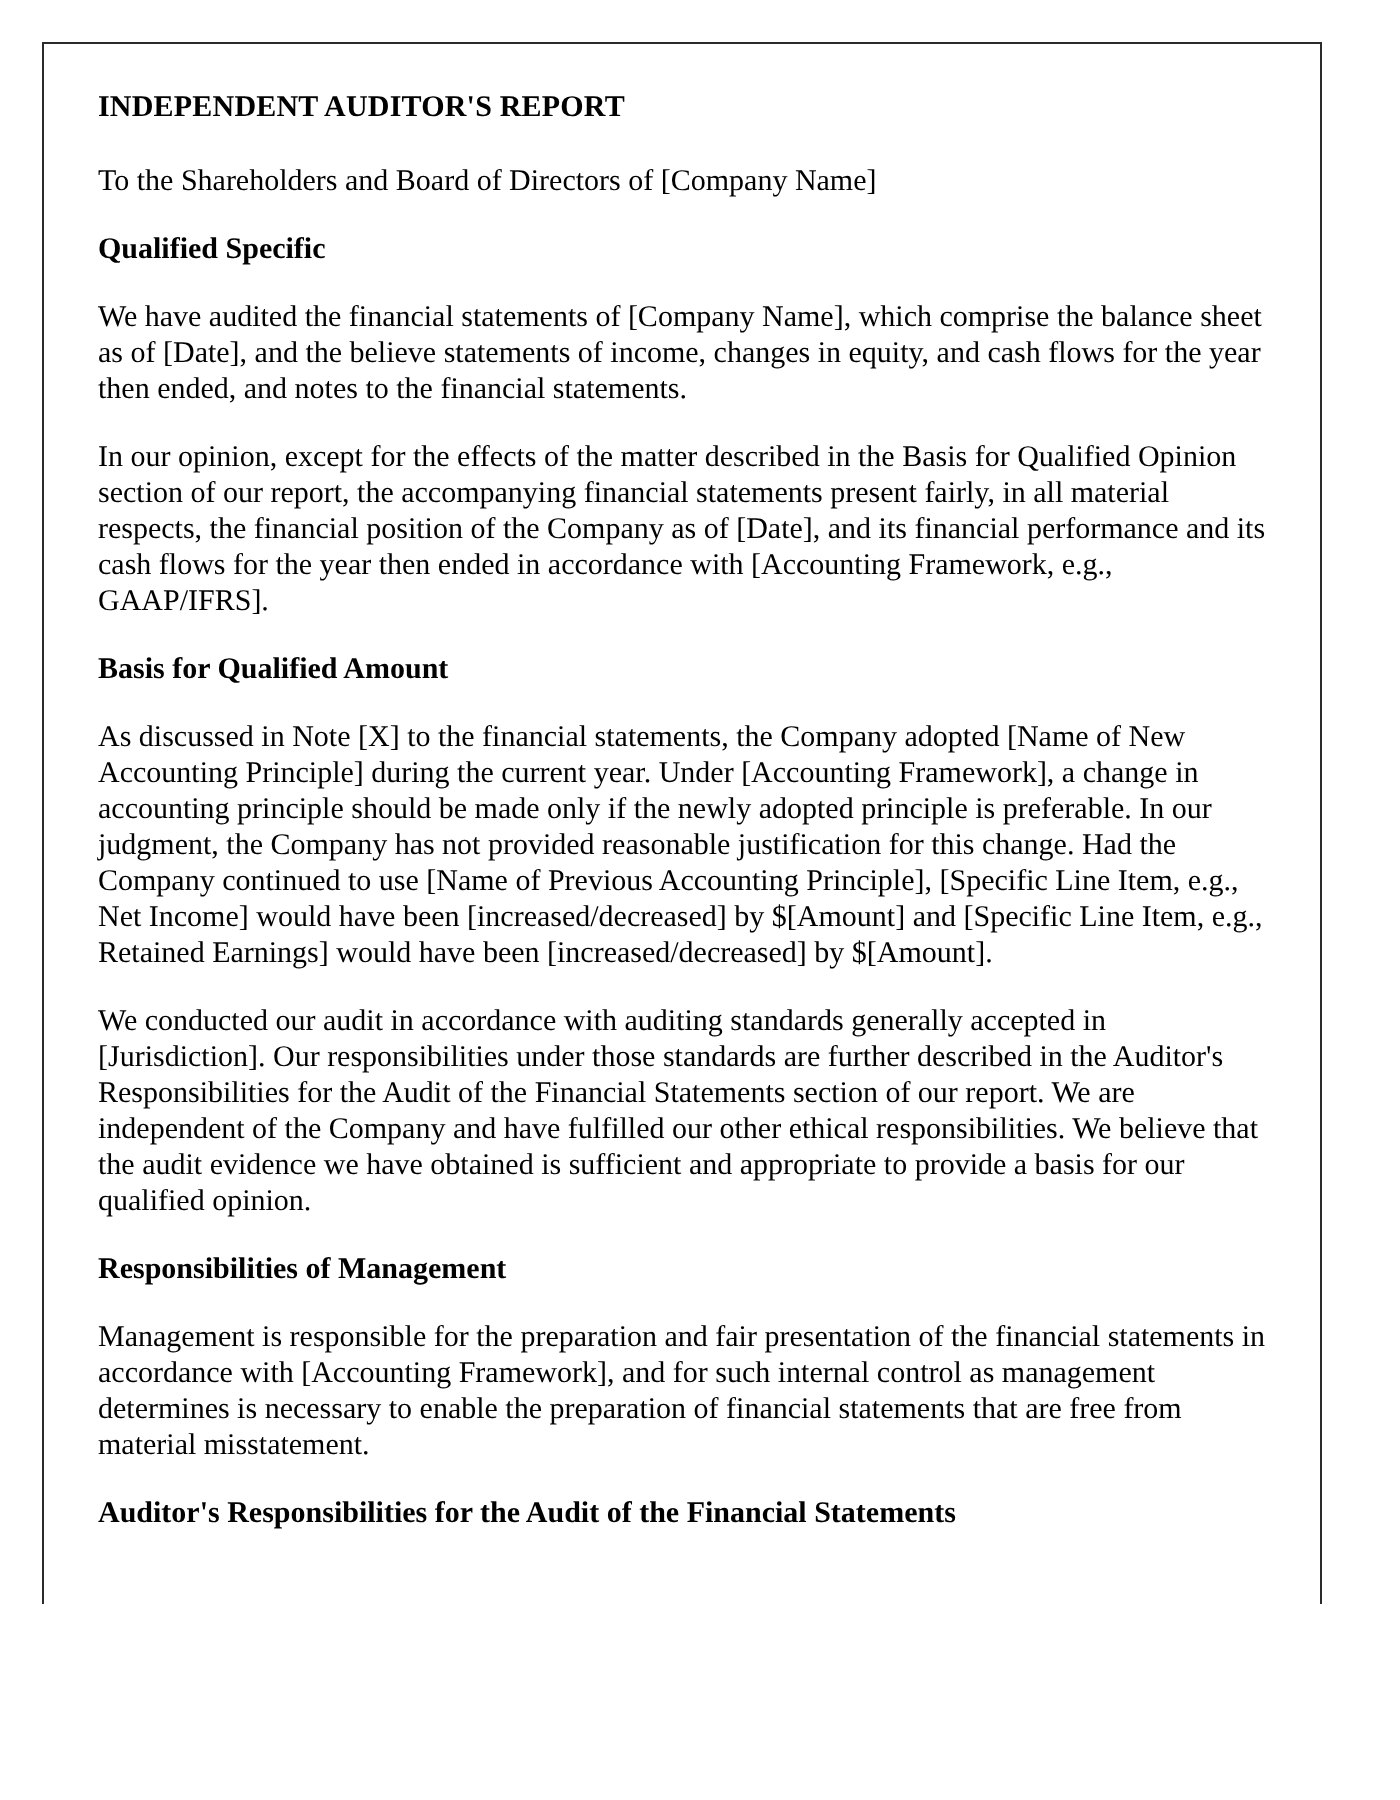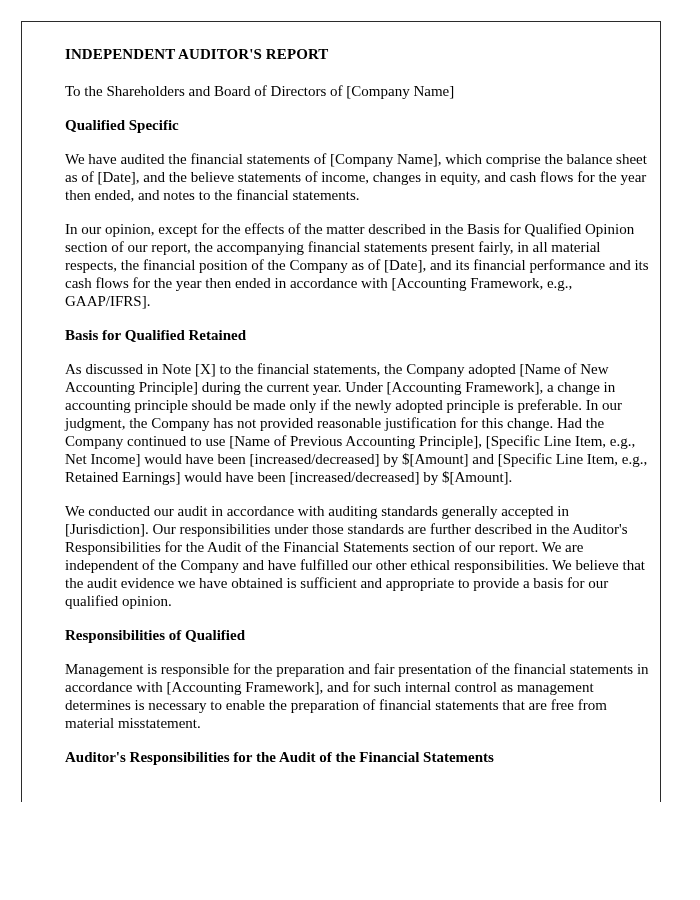--- a/index.html
+++ b/index.html
@@ -26,21 +26,21 @@
     border-left: 1.5px solid #2b2b2b;
     border-top: 1.5px solid #2b2b2b;
     border-right: 1.5px solid #2b2b2b;
     border-bottom: none;
     background: #ffffff;
   }
 
   
   #doc-body {
     position: absolute;
-    left: 43px;
+    left: 27px;
     top: 23px;
     width: 587px;
     font-size: 15px;
     line-height: 18px;
     text-align: left;
   }
 
   .doc-title {
     font-weight: bold;
     font-size: 15px;
@@ -77,23 +77,23 @@
   <div id="doc-body">
 
     <div class="doc-title">INDEPENDENT AUDITOR'S REPORT</div>
 
     <div class="addressee">To the Shareholders and Board of Directors of [Company Name]</div>
 
     <div class="section-heading">Qualified Specific</div>
     <p class="para">We have audited the financial statements of [Company Name], which comprise the balance sheet as of [Date], and the believe statements of income, changes in equity, and cash flows for the year then ended, and notes to the financial statements.</p>
     <p class="para">In our opinion, except for the effects of the matter described in the Basis for Qualified Opinion section of our report, the accompanying financial statements present fairly, in all material respects, the financial position of the Company as of [Date], and its financial performance and its cash flows for the year then ended in accordance with [Accounting Framework, e.g., GAAP/IFRS].</p>
 
-    <div class="section-heading">Basis for Qualified Retained</div>
+    <div class="section-heading">Basis for Qualified Amount</div>
     <p class="para">As discussed in Note [X] to the financial statements, the Company adopted [Name of New Accounting Principle] during the current year. Under [Accounting Framework], a change in accounting principle should be made only if the newly adopted principle is preferable. In our judgment, the Company has not provided reasonable justification for this change. Had the Company continued to use [Name of Previous Accounting Principle], [Specific Line Item, e.g., Net Income] would have been [increased/decreased] by $[Amount] and [Specific Line Item, e.g., Retained Earnings] would have been [increased/decreased] by $[Amount].</p>
     <p class="para">We conducted our audit in accordance with auditing standards generally accepted in [Jurisdiction]. Our responsibilities under those standards are further described in the Auditor's Responsibilities for the Audit of the Financial Statements section of our report. We are independent of the Company and have fulfilled our other ethical responsibilities. We believe that the audit evidence we have obtained is sufficient and appropriate to provide a basis for our qualified opinion.</p>
 
-    <div class="section-heading">Responsibilities of Qualified</div>
+    <div class="section-heading">Responsibilities of Management</div>
     <p class="para">Management is responsible for the preparation and fair presentation of the financial statements in accordance with [Accounting Framework], and for such internal control as management determines is necessary to enable the preparation of financial statements that are free from material misstatement.</p>
 
     <div class="section-heading">Auditor's Responsibilities for the Audit of the Financial Statements</div>
 
   </div>
 </div>
 
 </body></html>

